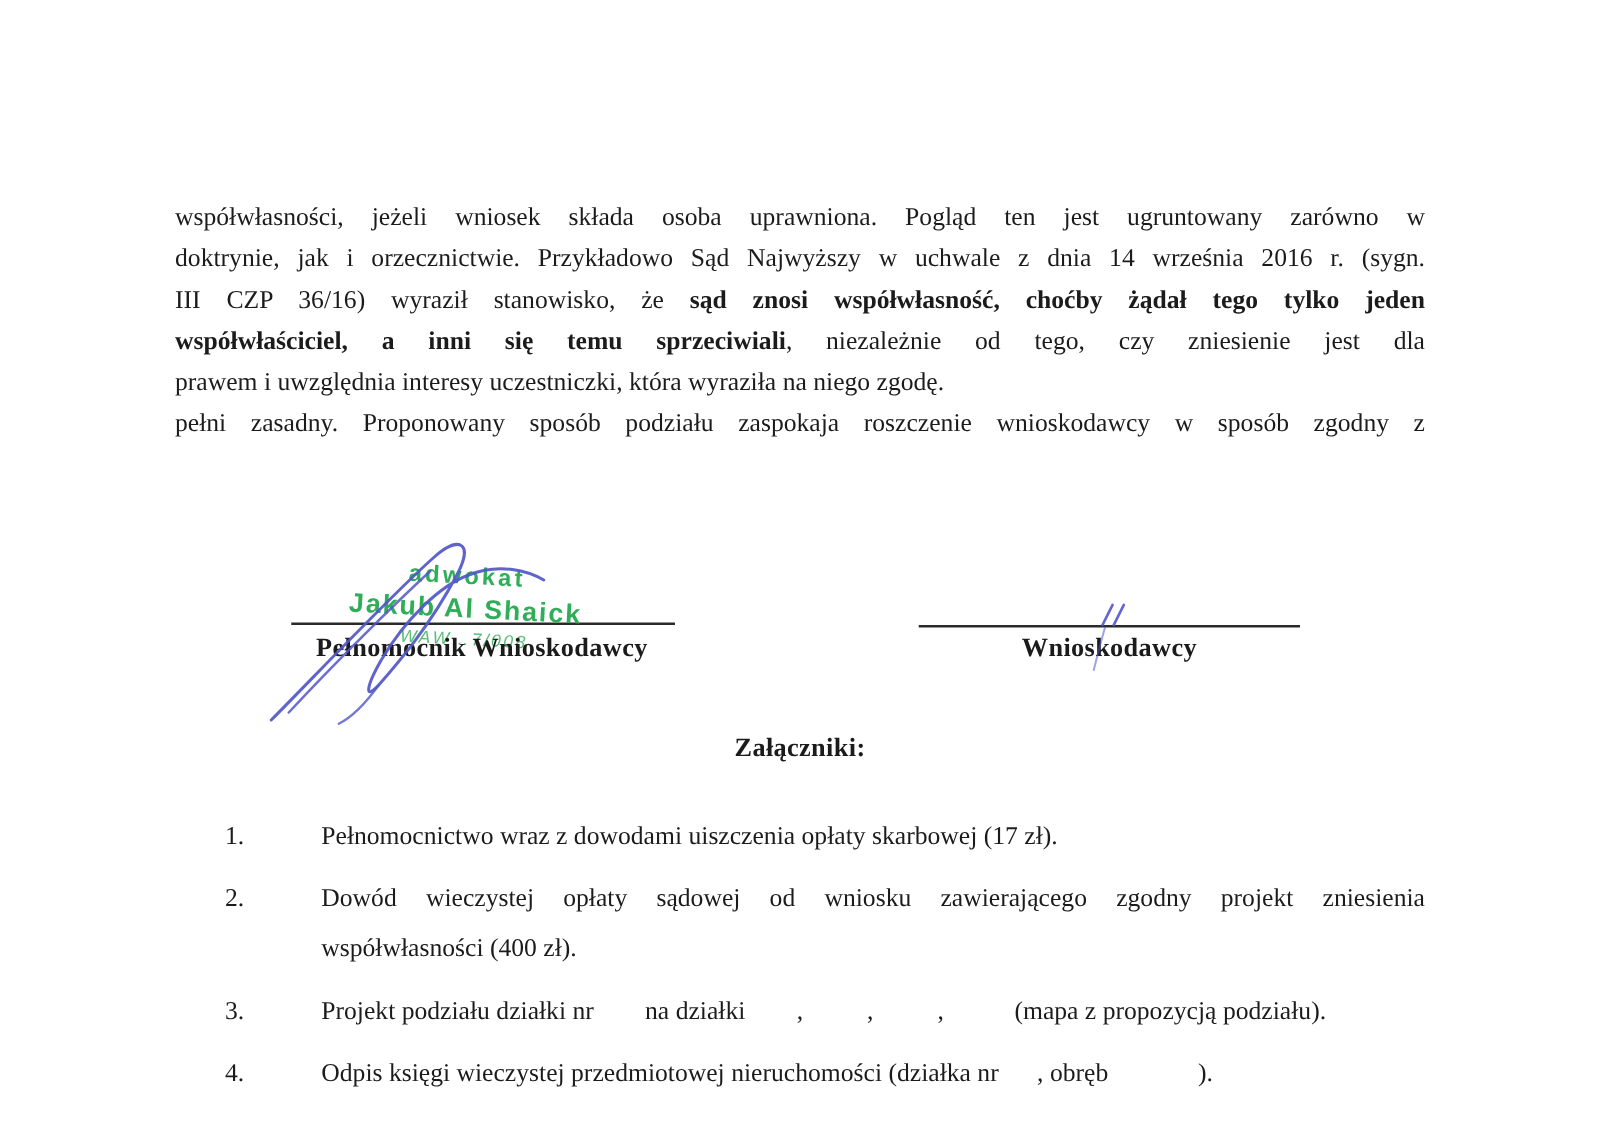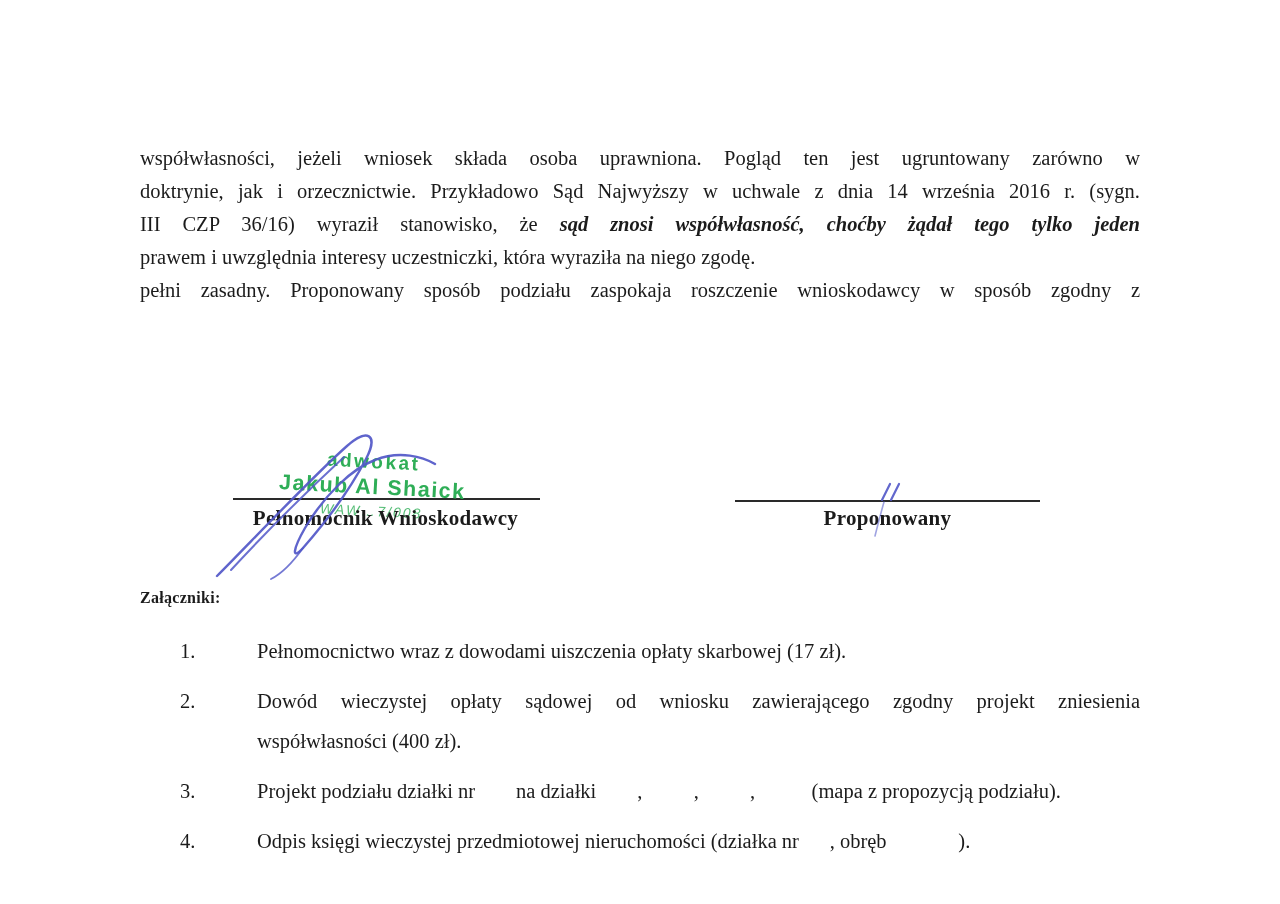--- a/index.html
+++ b/index.html
@@ -18,34 +18,34 @@
   .page {
     position: absolute;
     inset: 0;
     background: #ffffff;
   }
 
   
   .paragraph {
     position: absolute;
     left: 140px;
-    top: 142px;
+    top: 158px;
     width: 1000px;
     font-size: 20.5px;
   }
   .para-line {
     line-height: 33px;
     text-align: justify;
     text-align-last: justify;
     white-space: normal;
   }
   .para-line.last {
     text-align-last: left;
   }
-  .bold { font-weight: bold; font-style: italic; }
+  .bold { font-weight: bold; }
 
   
   .sig-line {
     position: absolute;
     height: 2px;
     background: #2a2a2a;
     z-index: 1;
   }
   .sig-line.left  { left: 233px; top: 498px; width: 307px; }
   .sig-line.right { left: 735px; top: 500px; width: 305px; }
@@ -93,24 +93,25 @@
   
   .attachments {
     position: absolute;
     left: 140px;
     top: 585px;
     width: 1000px;
     font-size: 20.5px;
   }
   .att-heading {
     font-weight: bold;
-    font-size: 16px;
+    font-size: 21px;
     line-height: 26px;
-    margin-bottom: 20px;
+    margin-bottom: 38px;
     letter-spacing: 0.3px;
+    text-align: center;
   }
   .att-item {
     display: flex;
     padding-left: 40px;
     margin-bottom: 10px;
     line-height: 40px;
   }
   .att-num {
     flex: none;
     width: 38px;
@@ -123,20 +124,21 @@
 </style>
 </head>
 <body>
 
 <div class="page">
 
   <div class="paragraph">
       <div class="para-line"><span>współwłasności, jeżeli wniosek składa osoba uprawniona. Pogląd ten jest ugruntowany zarówno w</span></div>
       <div class="para-line"><span>doktrynie, jak i orzecznictwie. Przykładowo Sąd Najwyższy w uchwale z dnia 14 września 2016 r. (sygn.</span></div>
       <div class="para-line"><span>III CZP 36/16) wyraził stanowisko, że </span><span class="bold">sąd znosi współwłasność, choćby żądał tego tylko jeden</span></div>
+      <div class="para-line"><span class="bold">współwłaściciel, a inni się temu sprzeciwiali</span><span>, niezależnie od tego, czy zniesienie jest dla</span></div>
       <div class="para-line last"><span>prawem i uwzględnia interesy uczestniczki, która wyraziła na niego zgodę.</span></div>
       <div class="para-line"><span>pełni zasadny. Proponowany sposób podziału zaspokaja roszczenie wnioskodawcy w sposób zgodny z</span></div>
     </div>
 
   <div class="stamp">
     <div class="stamp-l1">adwokat</div>
     <div class="stamp-l2">Jakub Al Shaick</div>
     <div class="stamp-l3">WAW…7/008</div>
   </div>
 
@@ -151,21 +153,21 @@
   <div class="sig-line left"></div>
   <div class="sig-label left">Pełnomocnik Wnioskodawcy</div>
 
   <svg class="initials-svg" width="50" height="64" viewBox="0 0 50 64">
     <path d="M 22 22 L 30 6" fill="none" stroke="#5157c8" stroke-width="2.2" stroke-linecap="round" opacity="0.9"></path>
     <path d="M 31 22 L 39 6" fill="none" stroke="#5157c8" stroke-width="2.2" stroke-linecap="round" opacity="0.9"></path>
     <path d="M 24 24 C 20 38 17 50 15 58" fill="none" stroke="#5157c8" stroke-width="1.6" stroke-linecap="round" opacity="0.55"></path>
   </svg>
 
   <div class="sig-line right"></div>
-  <div class="sig-label right">Proponowany</div>
+  <div class="sig-label right">Wnioskodawcy</div>
 
   <div class="attachments">
     <div class="att-heading">Załączniki:</div>
     <div class="att-list">
         <div class="att-item">
           <div class="att-num">1.</div>
           <div class="att-text">
             <div>Pełnomocnictwo wraz z dowodami uiszczenia opłaty skarbowej (17 zł).</div>
           </div>
         </div>

